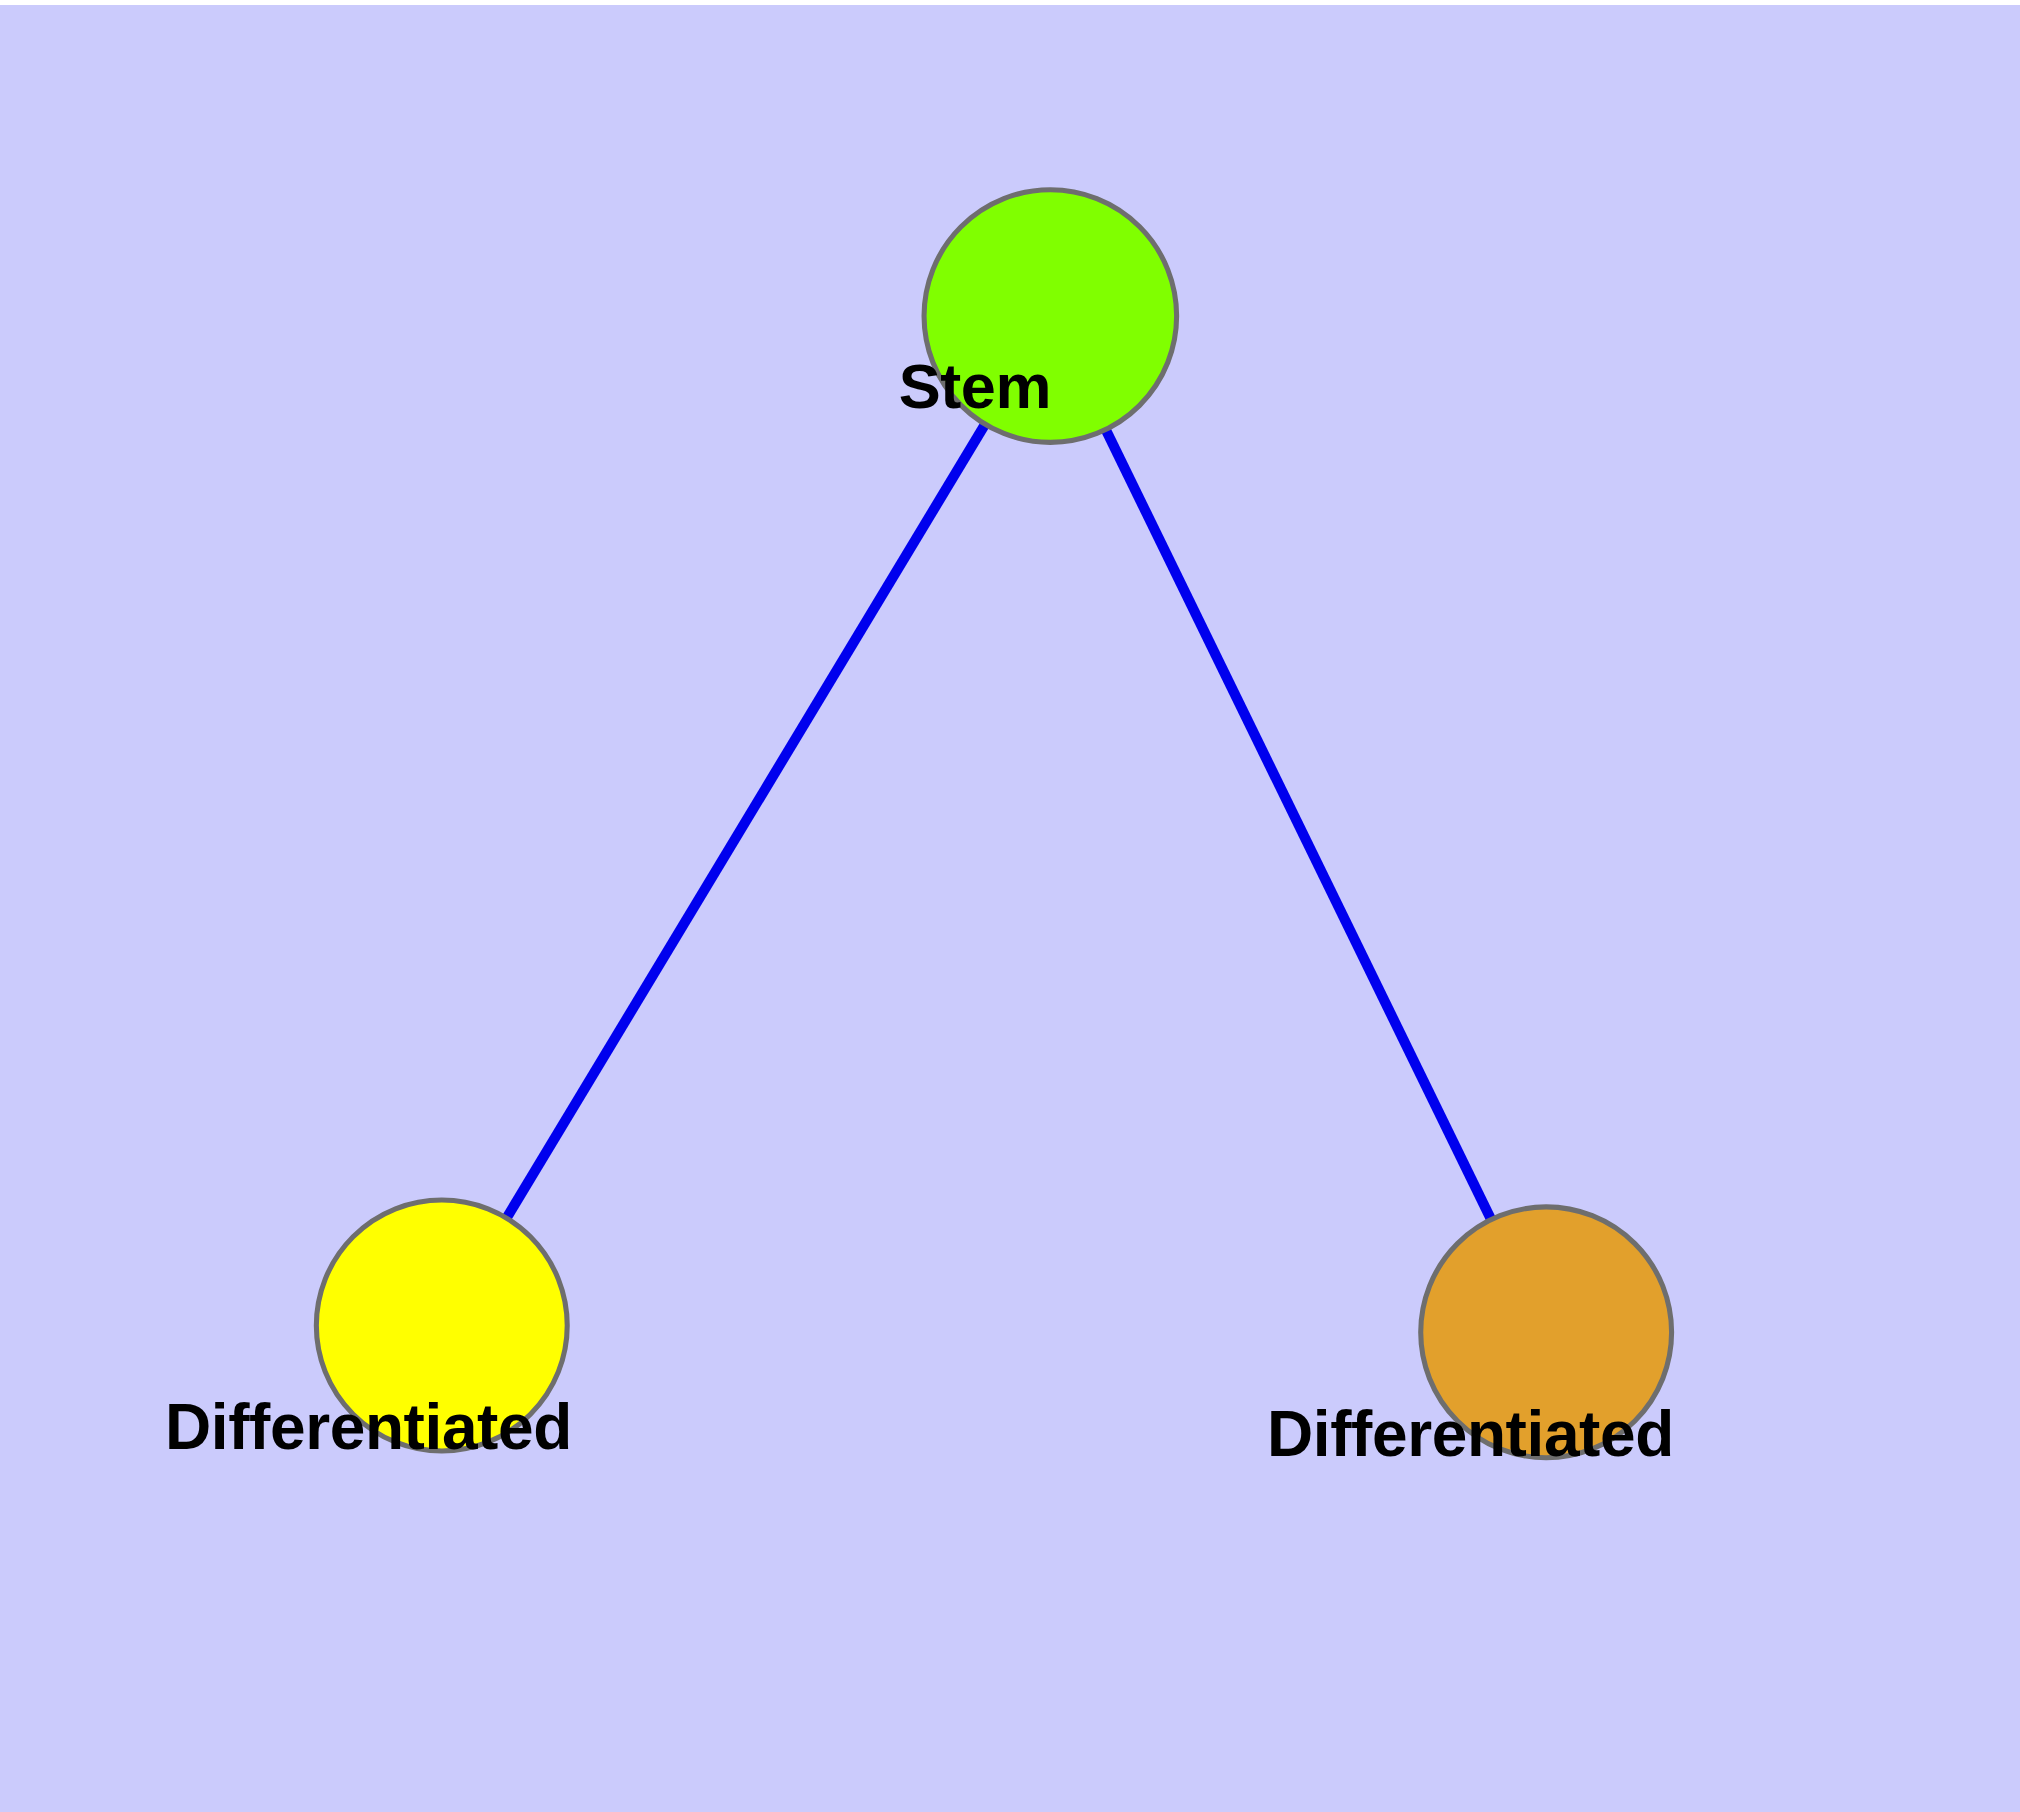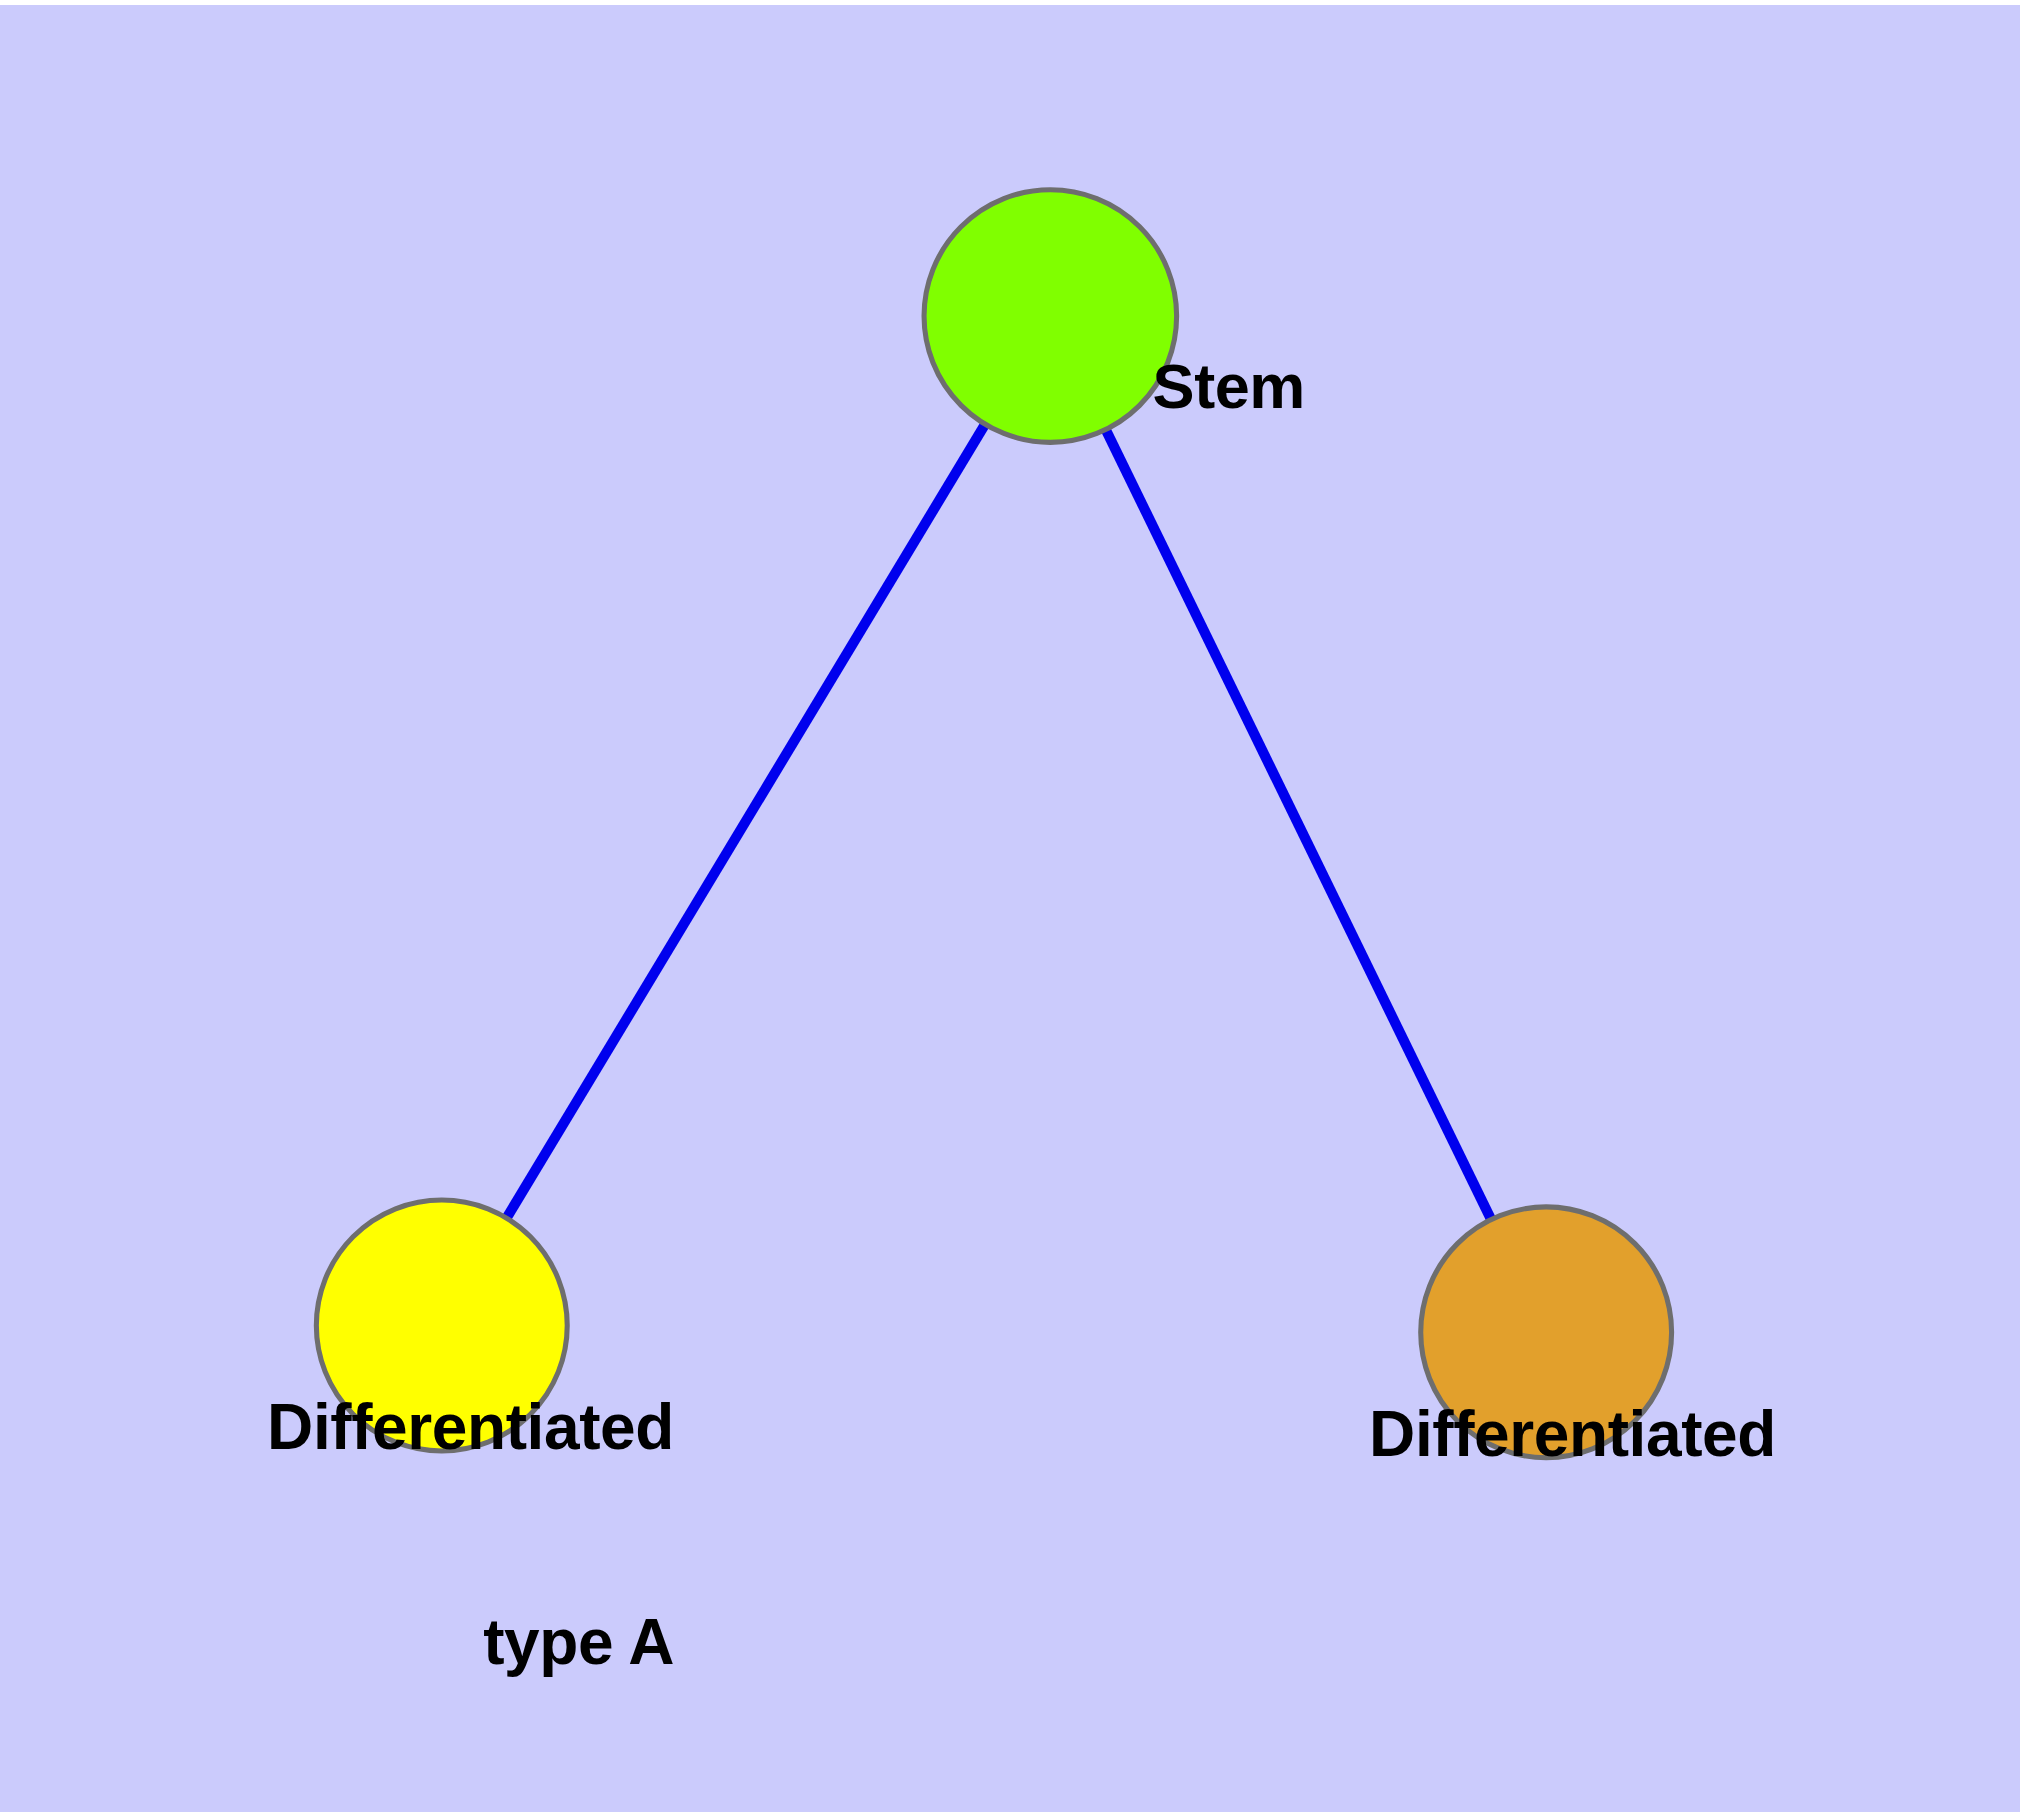--- a/index.html
+++ b/index.html
@@ -30,21 +30,21 @@
     top: 0;
     width: 2021px;
     height: 1807px;
     display: block;
   }
   .node-label {
     position: absolute;
     color: #000000;
     font-weight: bold;
     font-family: "Liberation Sans", "DejaVu Sans", sans-serif;
-    text-align: right;
+    text-align: left;
     white-space: pre;
     line-height: 1.12;
     letter-spacing: -0.4px;
     pointer-events: none;
   }
   .label-stem {
     font-size: 63px;
   }
   .label-leaf {
     font-size: 64px;
@@ -69,21 +69,20 @@
         <circle id="node-diff-b" cx="1824" cy="1566" r="148" fill="#e2a02c" stroke="#6e6e6e" stroke-width="6"></circle>
       </g>
     </svg>
 
     <div class="node-label label-stem" style="left: 796px; top: 275px; width: 509px;">
       <span>Stem</span>
     </div>
 
     <div class="node-label label-leaf" style="left: 165px; top: 1244px; width: 509px;">
       <div>Differentiated</div>
-      <div>type A</div>
     </div>
 
     <div class="node-label label-leaf" style="left: 1267px; top: 1251px; width: 509px;">
       <div>Differentiated</div>
     </div>
 
   </div>
 </div>
 
 

